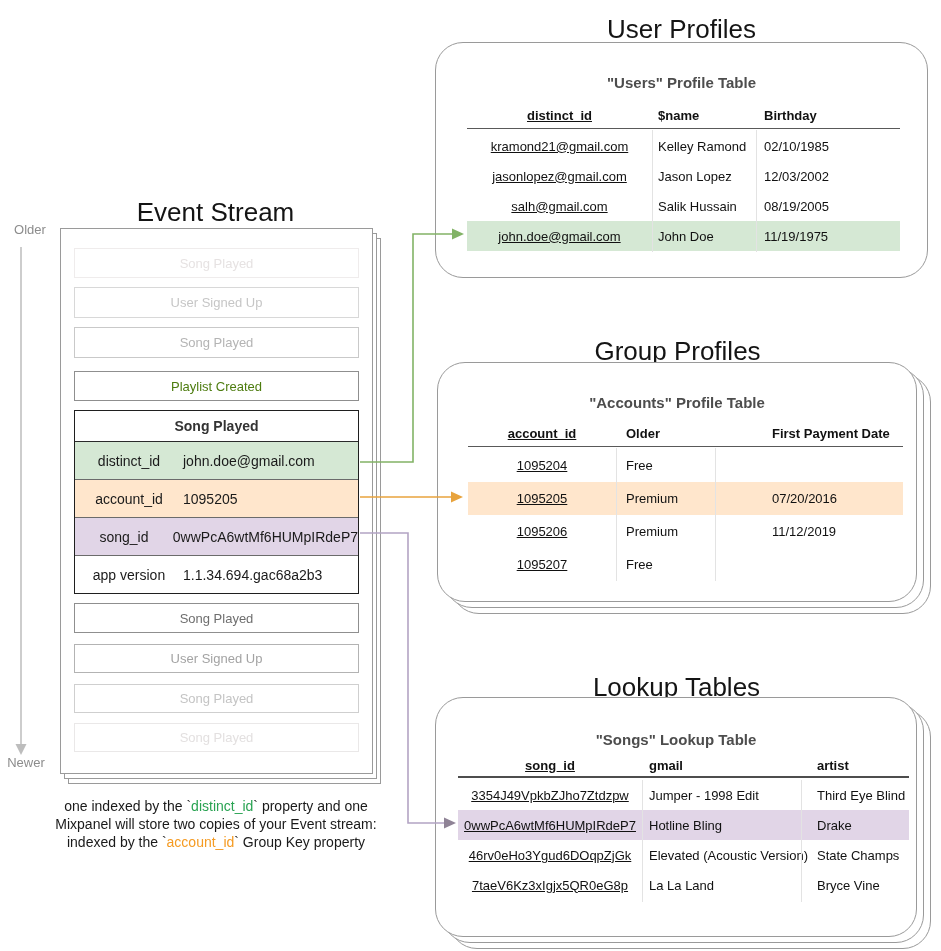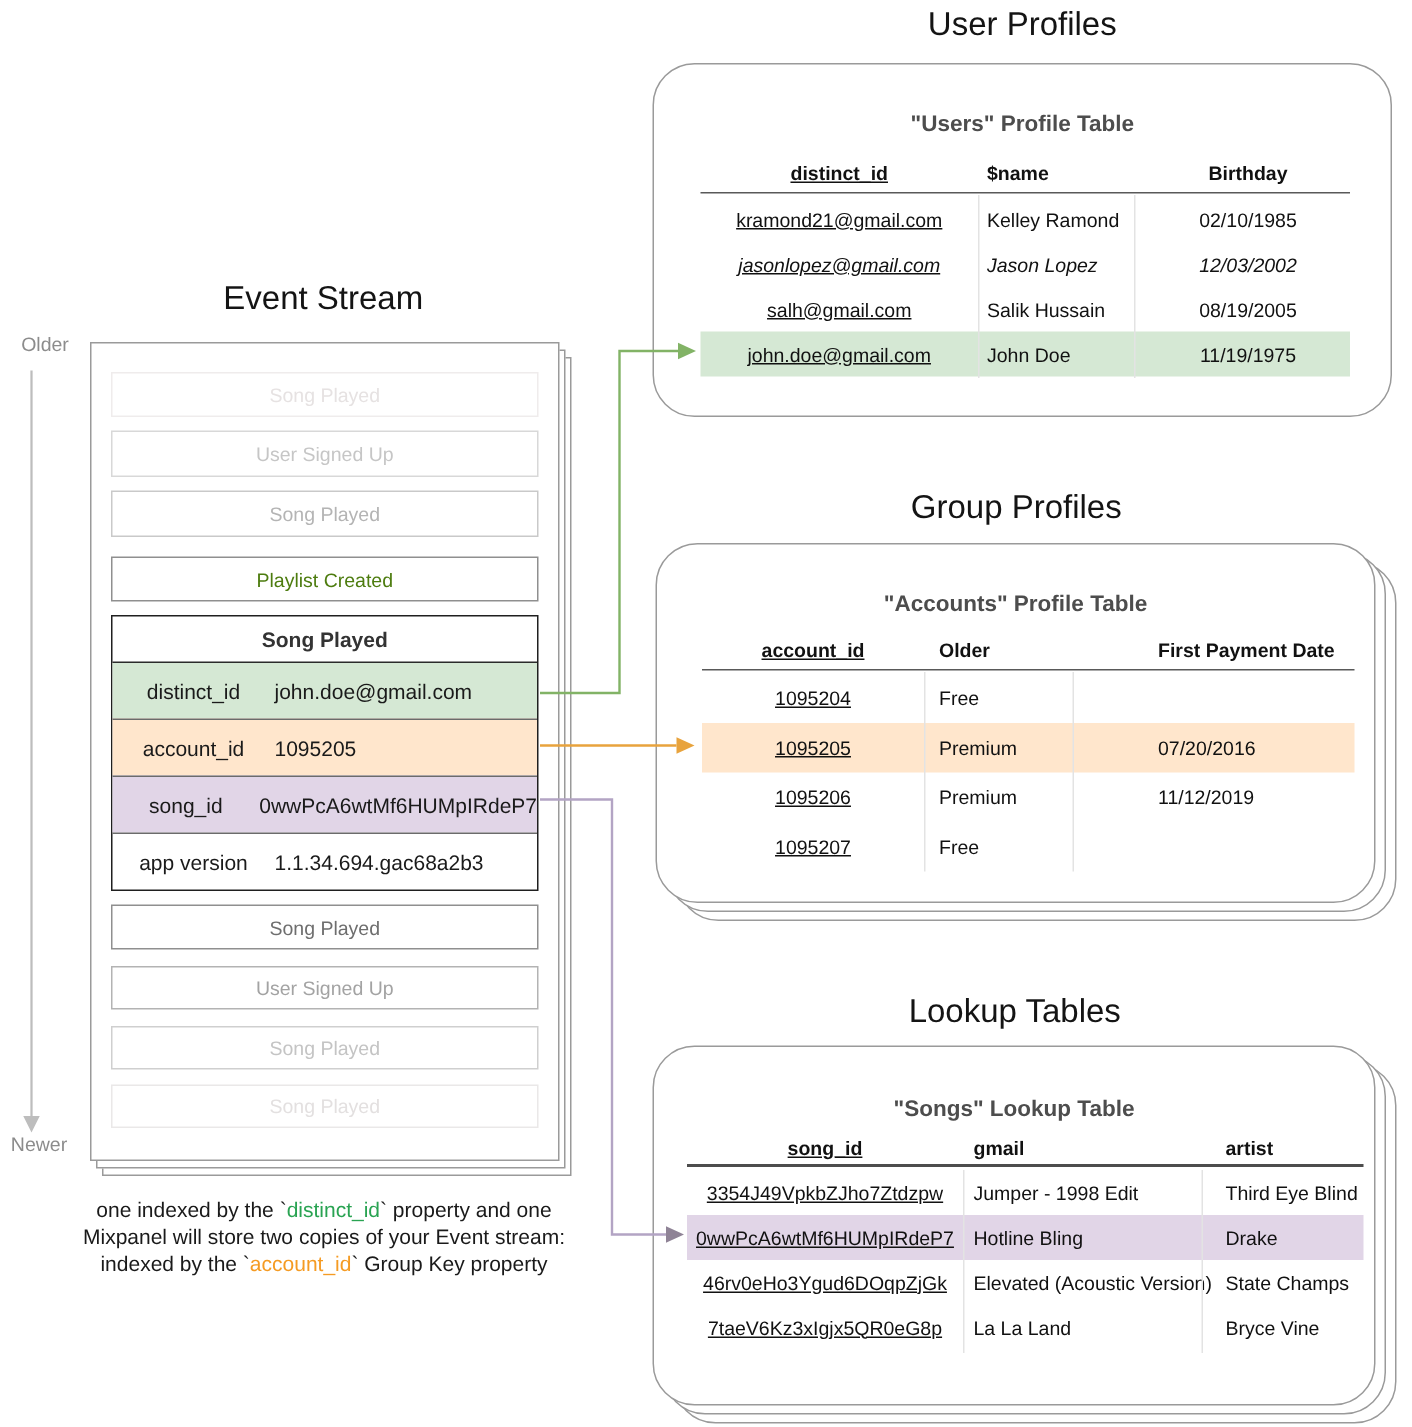--- a/index.html
+++ b/index.html
@@ -1,20 +1,20 @@
 <!DOCTYPE html>
 <html><head>
 <meta charset="utf-8">
 <style>
   html,body{margin:0;padding:0;background:#fff;}
   .canvas{
     position:relative;width:941px;height:951px;background:#fff;overflow:hidden;
     font-family:"Liberation Sans","DejaVu Sans",sans-serif;color:#141414;
   }
-  .big-title{position:absolute;text-align:center;font-size:22px;font-weight:400;color:#141414;}
+  .big-title{position:absolute;text-align:center;font-size:26px;font-weight:400;color:#141414;margin-top:11px;}
   .axis-label{position:absolute;font-size:13px;color:#8c8c8c;text-align:center;width:52px;}
 
   
   .stack-rect{position:absolute;background:#fff;border:1px solid #9a9a9a;}
   .ev{position:absolute;left:74px;width:285px;background:#fff;border:1px solid;display:flex;
       align-items:center;justify-content:center;font-size:13px;box-sizing:border-box;}
   .f1{border-color:#efecec;color:#e6e2e2;}
   .f2{border-color:#d8d8d8;color:#c6c6c6;}
   .f3{border-color:#c9c9c9;color:#b4b4b4;}
   .f4{border-color:#8f8f8f;color:#4d7c0f;}
@@ -47,21 +47,21 @@
                font-size:15px;color:#4d4d4d;}
   .tbl{position:absolute;}
   .thead{display:flex;align-items:center;font-size:13px;font-weight:bold;color:#111;box-sizing:border-box;}
   .trow{display:flex;align-items:center;font-size:13px;color:#111;}
   .u{text-decoration:underline;}
   .colsep{position:absolute;width:1px;background:#e3e3e3;}
 
   
   .u-c1{width:185px;text-align:center;}
   .u-c2{width:112px;padding-left:6px;box-sizing:border-box;text-align:left;}
-  .u-c3{flex:1;text-align:center;}
+  .u-c3{flex:1;text-align:left;}
   
   .a-c1{width:148px;text-align:center;}
   .a-c2{width:108px;padding-left:10px;box-sizing:border-box;text-align:left;}
   .a-c3{flex:1;text-align:left;padding-left:48px;}
   
   .s-c1{width:184px;text-align:center;}
   .s-c2{width:167px;padding-left:7px;box-sizing:border-box;text-align:left;}
   .s-c3{flex:1;padding-left:8px;box-sizing:border-box;text-align:left;}
 
   .overlay{position:absolute;left:0;top:0;width:941px;height:951px;pointer-events:none;}
@@ -140,21 +140,21 @@
       <div class="thead" style="height:26px;border-bottom:1px solid #595959;">
         <div class="u-c1 u">distinct_id</div>
         <div class="u-c2">$name</div>
         <div class="u-c3">Birthday</div>
       </div>
       <div class="trow" style="height:30px;margin-top:2px;">
         <div class="u-c1 u">kramond21@gmail.com</div>
         <div class="u-c2">Kelley Ramond</div>
         <div class="u-c3">02/10/1985</div>
       </div>
-      <div class="trow" style="height:30px;font-style:italic;">
+      <div class="trow" style="height:30px;">
         <div class="u-c1 u">jasonlopez@gmail.com</div>
         <div class="u-c2">Jason Lopez</div>
         <div class="u-c3">12/03/2002</div>
       </div>
       <div class="trow" style="height:30px;">
         <div class="u-c1 u">salh@gmail.com</div>
         <div class="u-c2">Salik Hussain</div>
         <div class="u-c3">08/19/2005</div>
       </div>
       <div class="trow hl-green" style="height:30px;">

